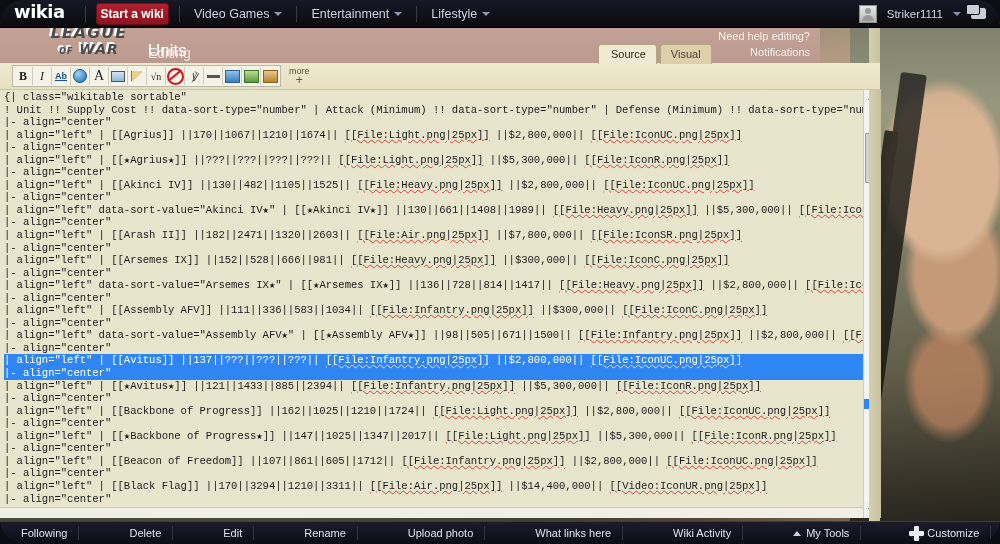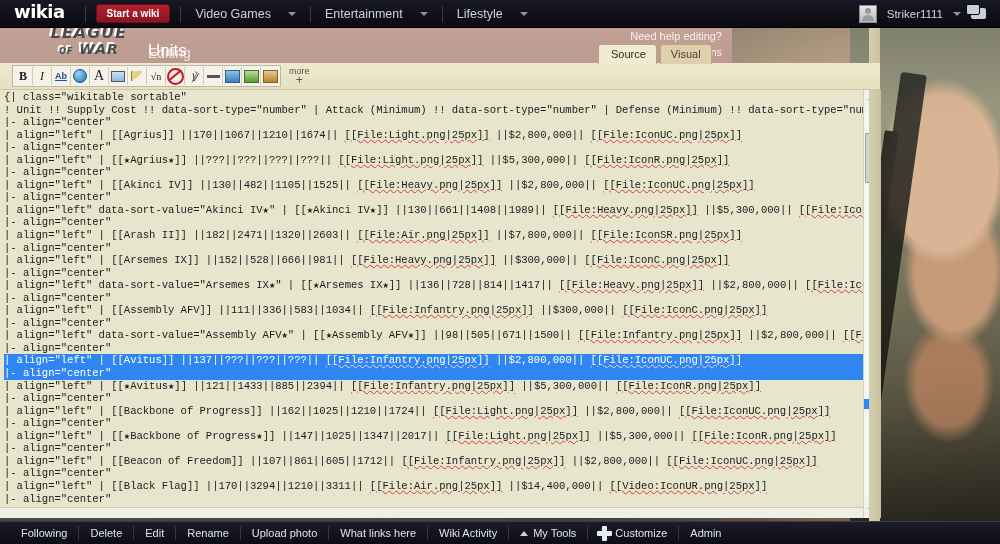--- a/index.html
+++ b/index.html
@@ -2,21 +2,21 @@
 <html><head>
 <meta charset="utf-8">
 <style>
   html,body{margin:0;padding:0;}
   body{
     width:1000px;height:544px;overflow:hidden;
     font-family:"Liberation Sans", sans-serif;
     background:#0c0c14;
     position:relative;
   }
-  #root{position:absolute;inset:0;overflow:hidden;}
+  #root{position:absolute;inset:0;overflow:hidden;border-radius:24px;}
 
   
   .wallpaper{
     position:absolute;left:0;top:22px;right:0;bottom:22px;
     background:
       radial-gradient(circle at 84% 46%, rgba(205,170,140,0.95) 0 7%, rgba(0,0,0,0) 34%),
       radial-gradient(circle at 97% 34%, rgba(222,196,168,0.85) 0 9%, rgba(0,0,0,0) 38%),
       radial-gradient(circle at 92% 68%, rgba(150,112,88,0.8) 0 11%, rgba(0,0,0,0) 40%),
       radial-gradient(circle at 90% 20%, rgba(120,120,104,0.8) 0 14%, rgba(0,0,0,0) 46%),
       linear-gradient(160deg,#6f7262 0%,#8a8a74 28%,#6b6a56 60%,#3a3a30 100%);
@@ -53,27 +53,27 @@
     display:flex;align-items:center;z-index:40;
   }
   .wikia-logo{
     color:#fff;font-weight:bold;font-size:18px;letter-spacing:-0.5px;
     margin-left:14px;margin-right:10px;font-family:"DejaVu Sans",sans-serif;
     line-height:1;padding-bottom:3px;
   }
   .gn-sep{width:1px;height:16px;background:#3a3a4a;margin:0 10px;}
   .startwiki{
     background:linear-gradient(180deg,#b2202e,#8c1422);
-    color:#fff;font-size:10px;font-weight:bold;
-    padding:3px 10px;border-radius:3px;border:1px solid #6d0f1a;
+    color:#fff;font-size:12px;font-weight:bold;
+    padding:3px 4px;border-radius:3px;border:1px solid #6d0f1a;
     white-space:nowrap;
   }
   .gn-item{
     color:#ced3e0;font-size:12.5px;padding:0 4px;white-space:nowrap;
-    display:flex;align-items:center;gap:17px;
+    display:flex;align-items:center;gap:5px;
   }
   .caret-down{
     width:0;height:0;border-left:4px solid transparent;border-right:4px solid transparent;
     border-top:4px solid #8d93a8;display:inline-block;
   }
   .gn-right{margin-left:auto;display:flex;align-items:center;gap:10px;margin-right:14px;}
   .avatar{
     width:16px;height:16px;background:linear-gradient(180deg,#e8e8e8,#b9b9b9);
     border:1px solid #8d8d8d;position:relative;
   }
@@ -82,21 +82,21 @@
   .username{color:#cfd4e2;font-size:11.5px;}
   .chat-bubble{
     width:15px;height:11px;background:#c9ced9;border-radius:2px;position:relative;
   }
   .chat-bubble:before{
     content:"";position:absolute;left:-5px;top:-4px;width:12px;height:9px;background:#c9ced9;border-radius:2px;border:1px solid #0a0a10;
   }
 
   
   .wikiheader{
-    position:absolute;left:0;top:27px;width:732px;height:36px;
+    position:absolute;left:0;top:27px;width:820px;height:36px;
     background:linear-gradient(180deg,#c3a196 0%,#bb9a8f 100%);
     z-index:30;
   }
   .game-logo{
     position:absolute;left:28px;top:-3px;width:120px;height:40px;
     color:#cfcfcf;font-family:"DejaVu Sans",sans-serif;
     font-weight:bold;font-style:italic;text-align:center;
     line-height:1;
   }
   .gl-1{font-size:16px;letter-spacing:1px;
@@ -244,21 +244,21 @@
     position:absolute;left:869px;top:27px;width:11px;bottom:22px;
     background:linear-gradient(90deg,#d4cfae,#c9c3a0);
     z-index:21;
   }
 
   
   .bottombar{
     position:absolute;left:0;bottom:0;width:1000px;height:22px;
     background:linear-gradient(180deg,#1b1b2a 0%,#121220 60%,#0c0c14 100%);
     border-top:1px solid #3a3a4a;
-    display:flex;align-items:center;z-index:45;
+    display:flex;align-items:center;z-index:45;gap:39px;
   }
   .bb-item{
     color:#dfe3ee;font-size:11px;padding:0 11px;white-space:nowrap;
     display:flex;align-items:center;gap:5px;height:14px;
     border-right:1px solid #35354a;
   }
   .bb-item:first-child{margin-left:10px;}
   .bb-item:last-child{border-right:none;}
   .tri-up{width:0;height:0;border-left:4px solid transparent;border-right:4px solid transparent;border-bottom:5px solid #cfd3e0;}
   .gear{

